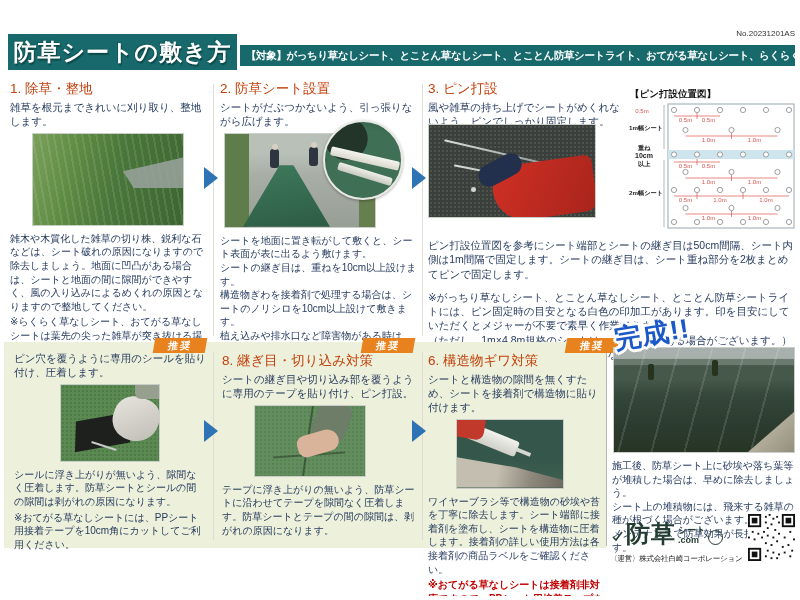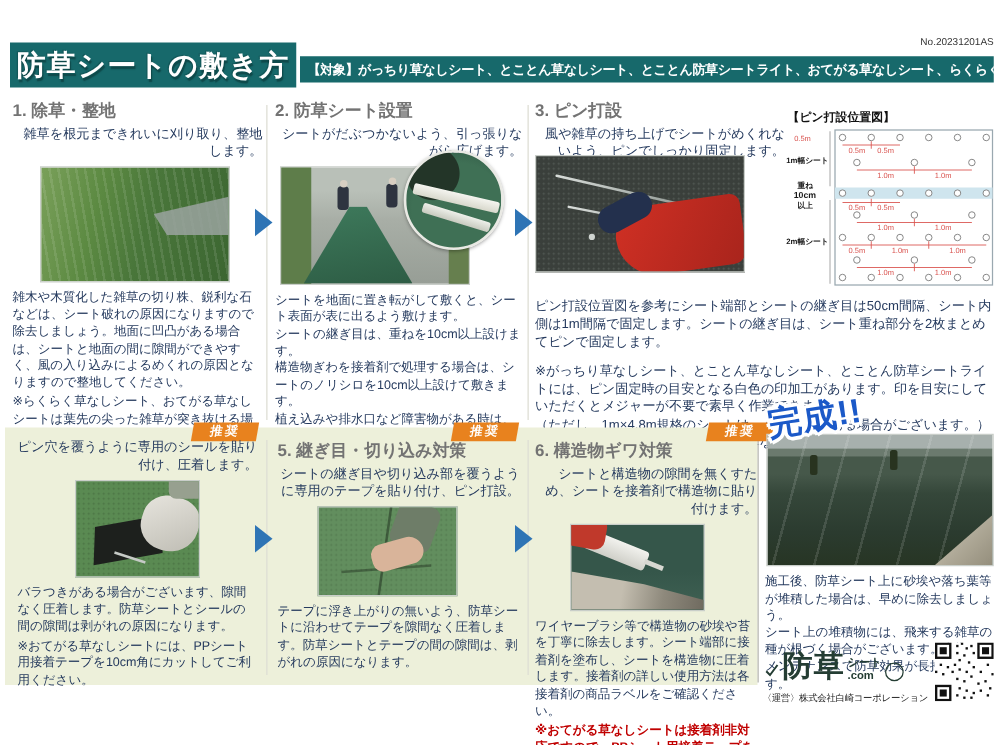--- a/index.html
+++ b/index.html
@@ -10,22 +10,22 @@
 
   .title-block{position:absolute;left:8px;top:34px;width:229px;height:36px;background:#17696b;
     display:flex;align-items:center;justify-content:center;}
   .title-text{font-size:23px;font-weight:bold;color:#fff;letter-spacing:1px;
     text-shadow:1px 2px 1px rgba(8,45,45,.55), -1px -1px 0 rgba(8,45,45,.25);}
   .target-bar{position:absolute;left:240px;top:45px;width:555px;height:21px;background:#17696b;
     color:#fff;font-size:10.5px;font-weight:bold;display:flex;align-items:center;
     padding-left:6px;box-sizing:border-box;letter-spacing:-0.4px;white-space:nowrap;overflow:hidden;}
 
   .col{position:absolute;top:80px;}
-  .step-h{font-size:13.5px;font-weight:bold;color:#737373;margin:0 0 3px 0;}
-  .lead{font-size:10.5px;color:#253a5e;line-height:1.32;text-align:right;}
+  .step-h{font-size:13.5px;font-weight:normal;color:#c2410c;margin:0 0 3px 0;}
+  .lead{font-size:10.5px;color:#253a5e;line-height:1.32;}
   .body{font-size:10px;color:#253a5e;line-height:1.36;margin-top:6px;}
   .pre{white-space:pre-line;}
   .note{font-size:10px;color:#253a5e;line-height:1.36;margin-top:2px;}
   .rednote{font-size:10px;color:#c00000;line-height:1.36;margin-top:2px;font-weight:bold;}
 
   .photo{position:relative;overflow:visible;border:1px solid #c9cec9;box-sizing:border-box;}
   .photo *{position:absolute;}
 
   
   .photo1{margin:4px 0 2px 22px;width:152px;height:93px;overflow:hidden;
@@ -305,26 +305,26 @@
   <div class="badge" style="left:566px;top:338px;">推奨</div>
 
   <div class="col" style="left:14px;top:352px;width:192px;">
     <div class="lead">ピン穴を覆うように専用のシールを貼り付け、圧着します。</div>
     <div class="photo photo4">
       <div class="patch"></div>
       <div class="pin4"></div>
       <div class="glove-w"></div>
       <div class="sleeve"></div>
     </div>
-    <div class="body">バラつきがある場合がございます、隙間なく圧着します。防草シートとシールの間の隙間は剥がれの原因になります。</div>
+    <div class="body">シールに浮き上がりが無いよう、隙間なく圧着します。防草シートとシールの間の隙間は剥がれの原因になります。</div>
     <div class="note">※おてがる草なしシートには、PPシート用接着テープを10cm角にカットしてご利用ください。</div>
   </div>
 
   <div class="col" style="left:222px;top:352px;width:194px;">
-    <div class="step-h">5. 継ぎ目・切り込み対策</div>
+    <div class="step-h">8. 継ぎ目・切り込み対策</div>
     <div class="lead">シートの継ぎ目や切り込み部を覆うように専用のテープを貼り付け、ピン打設。</div>
     <div class="photo photo5">
       <div class="seam5"></div>
       <div class="cut5"></div>
       <div class="arm5"></div>
       <div class="hand5"></div>
     </div>
     <div class="body">テープに浮き上がりの無いよう、防草シートに沿わせてテープを隙間なく圧着します。防草シートとテープの間の隙間は、剥がれの原因になります。</div>
   </div>
 

